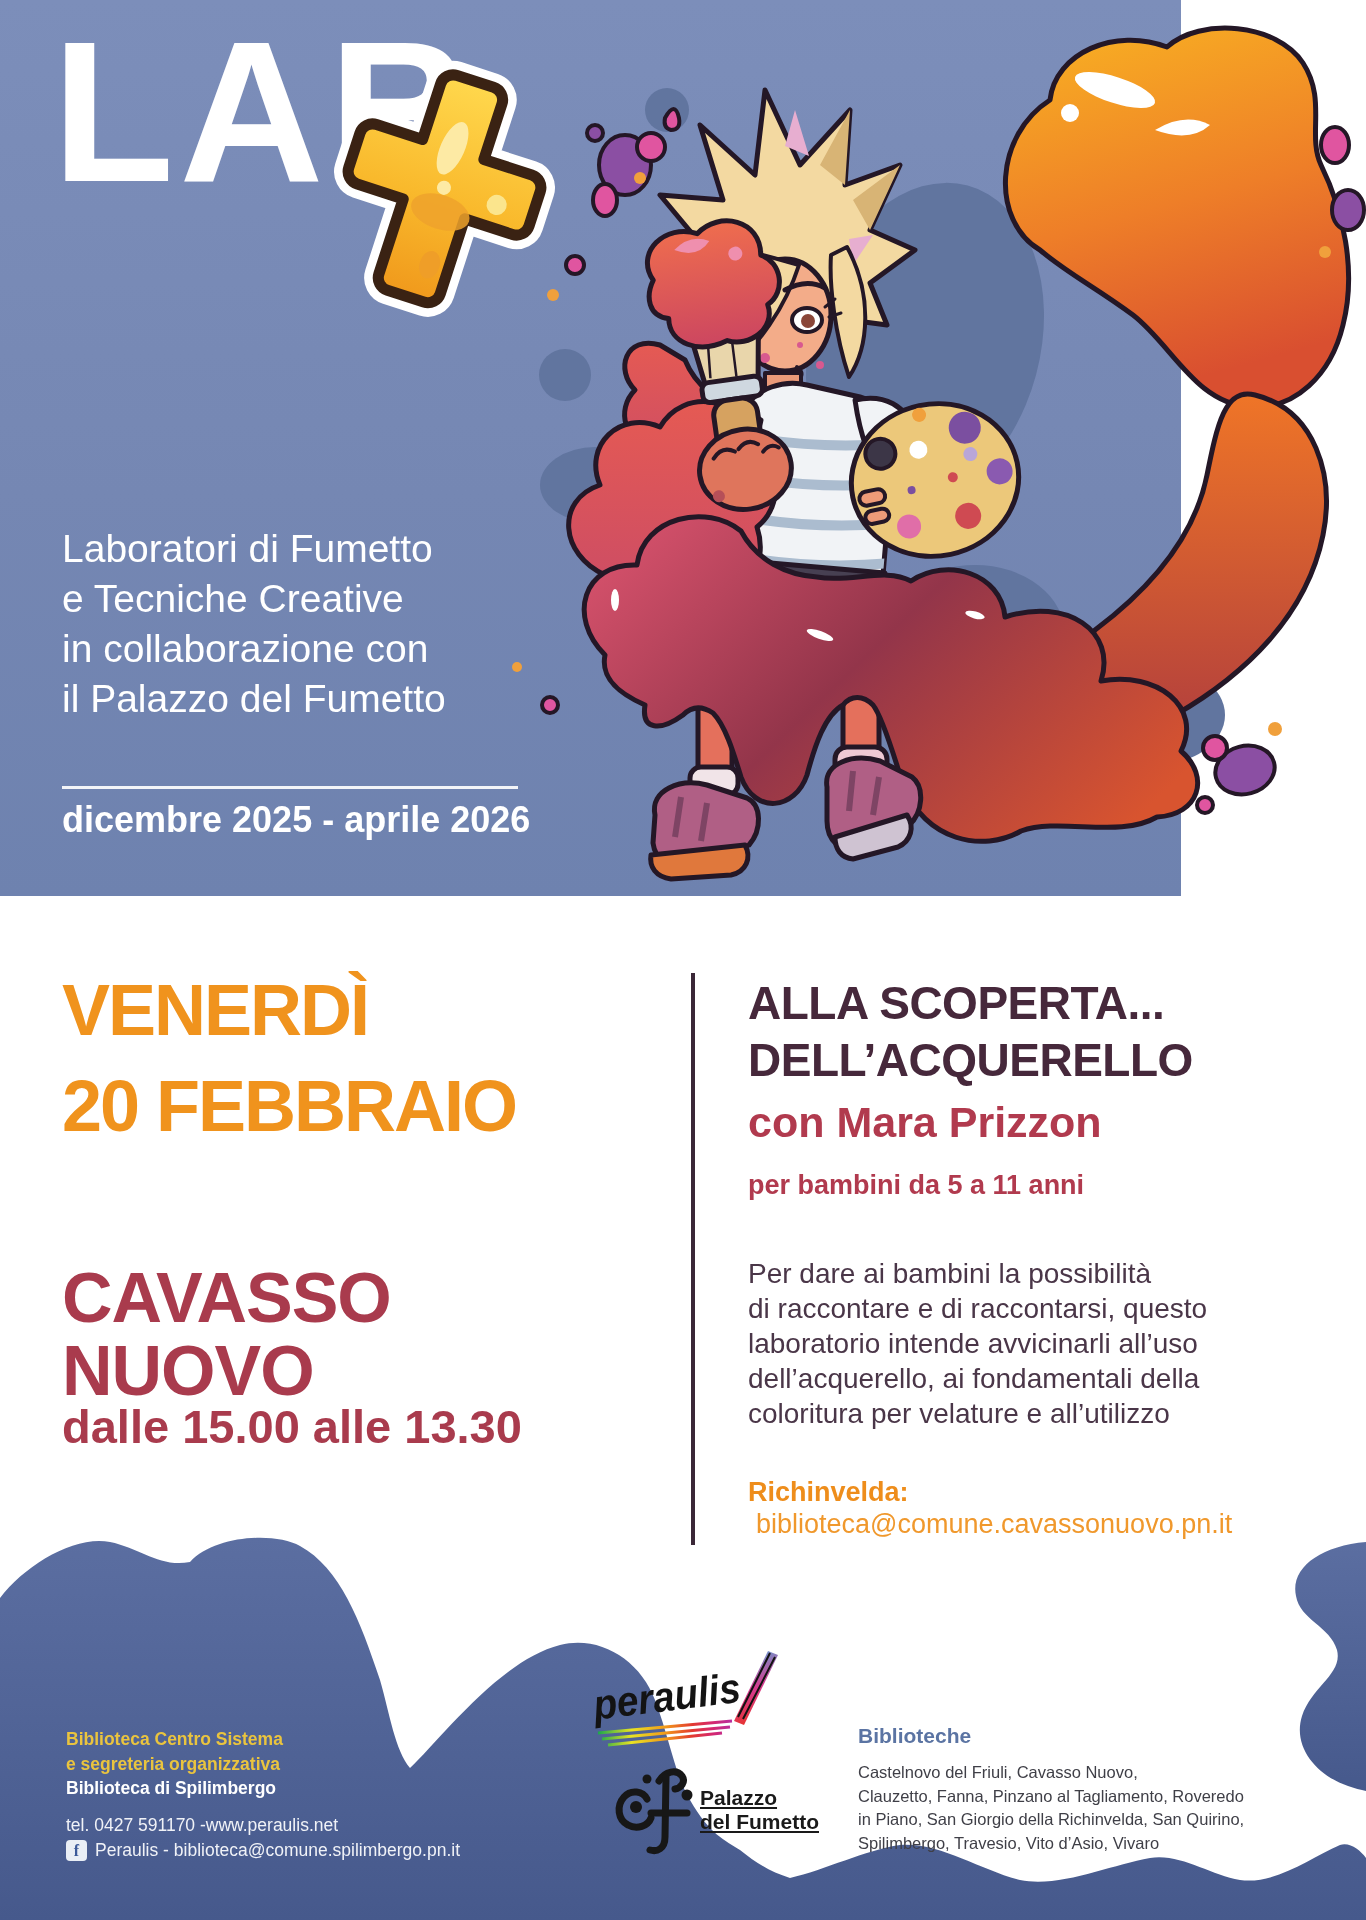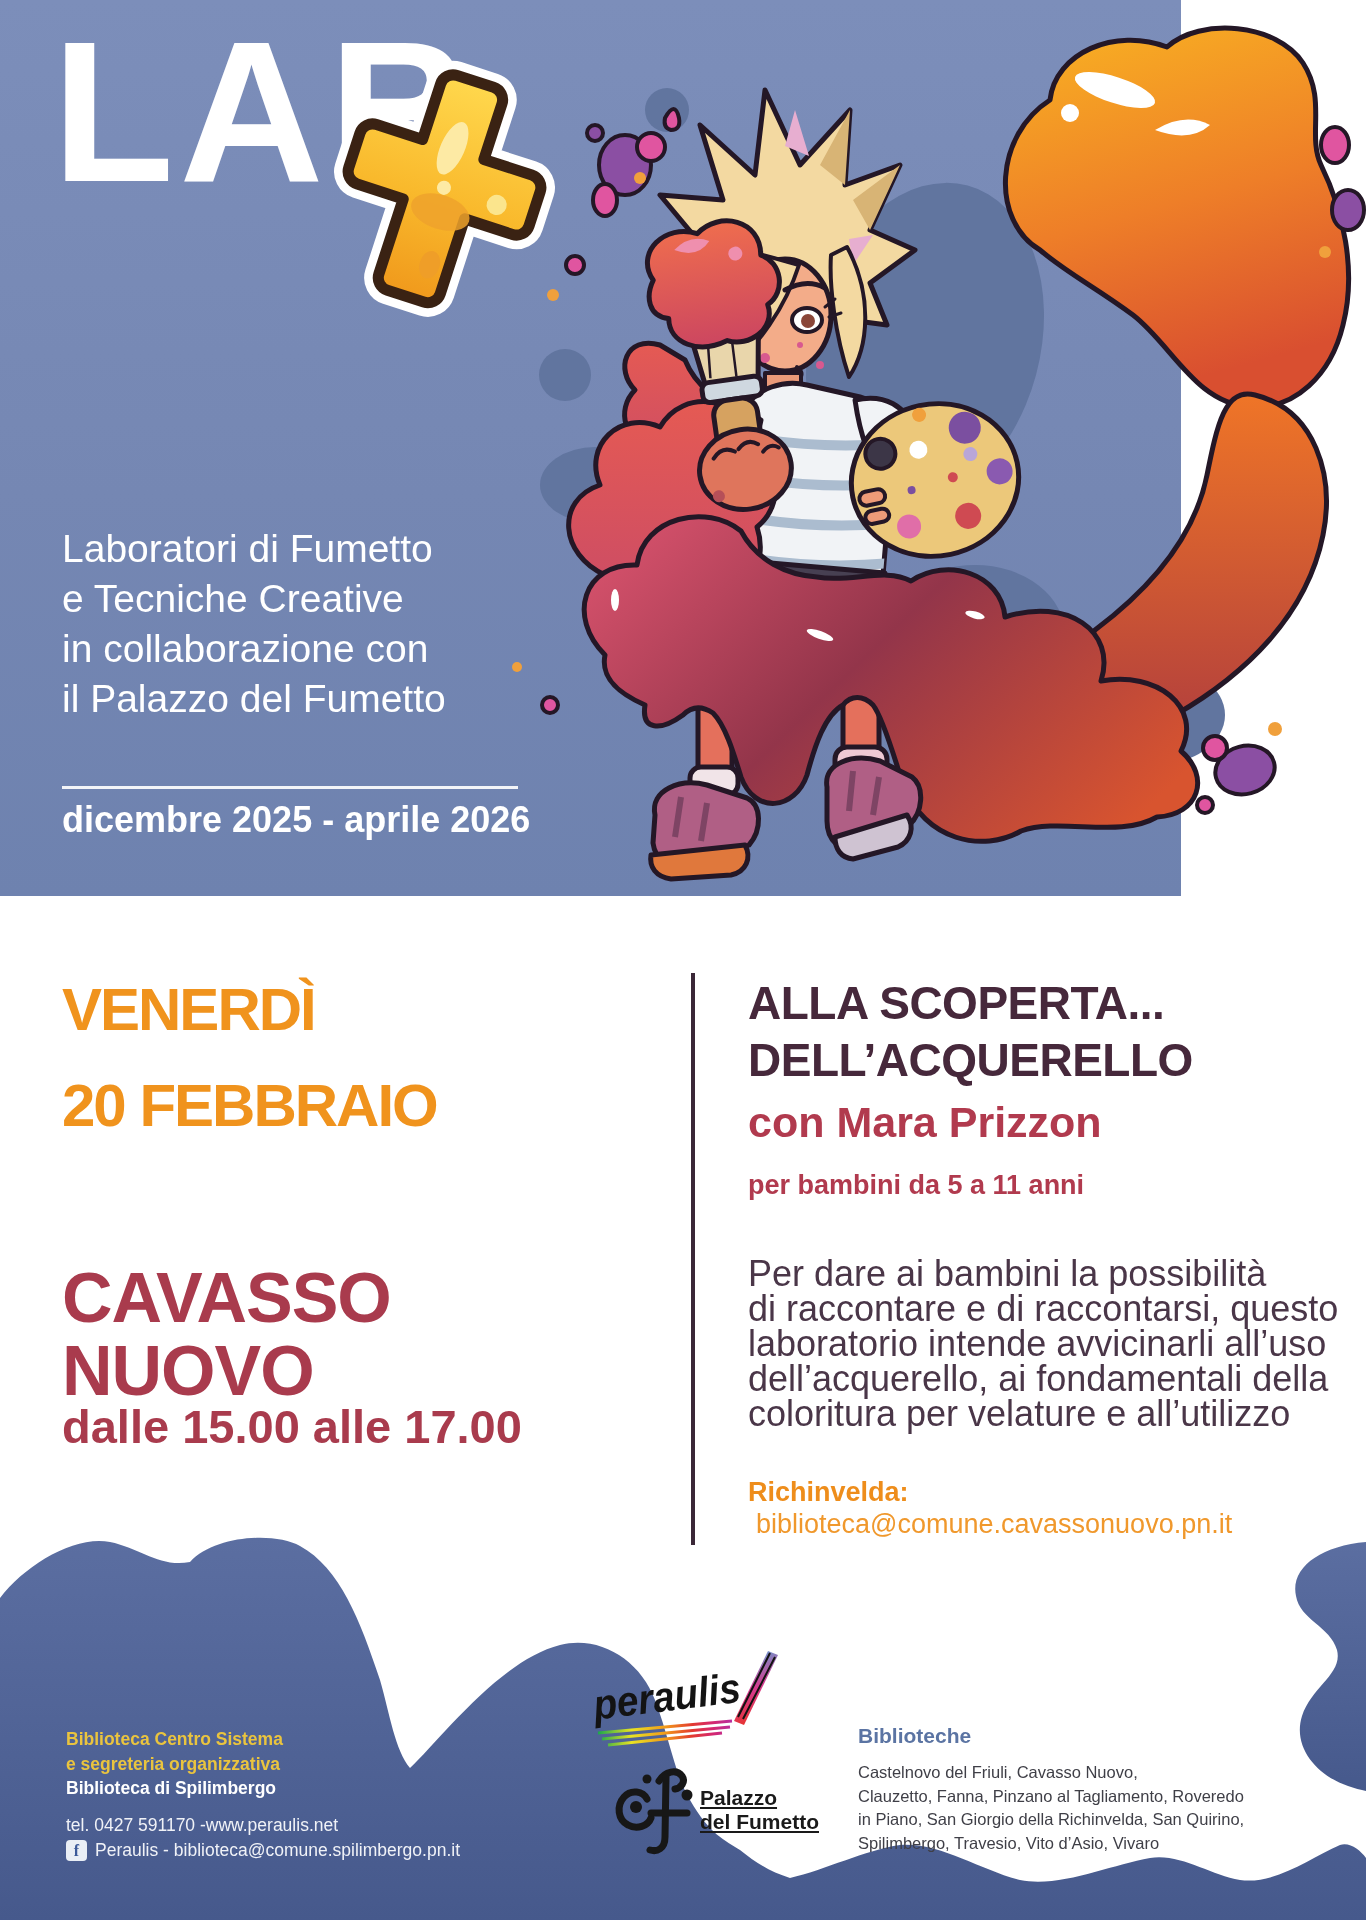--- a/index.html
+++ b/index.html
@@ -13,34 +13,34 @@
     background:linear-gradient(180deg,#7c8eba 0%,#7587b3 55%,#6e82af 100%);}
   .lab-word{position:absolute;left:52px;top:12px;font-size:200px;line-height:1;
     font-weight:bold;color:#ffffff;letter-spacing:5px;}
   .plus-svg{position:absolute;left:336px;top:58px;width:212px;height:252px;}
   .illus-svg{position:absolute;left:455px;top:15px;width:911px;height:890px;}
   .intro{position:absolute;left:62px;top:524px;font-size:39px;line-height:50px;color:#ffffff;}
   .intro span{display:block;}
   .hero-rule{position:absolute;left:62px;top:786px;width:456px;height:3px;background:#f2f4f8;}
   .date-range{position:absolute;left:62px;top:799px;font-size:36px;font-weight:bold;color:#ffffff;}
   
-  .big-date{position:absolute;left:62px;top:962px;font-size:60px;line-height:96px;
+  .big-date{position:absolute;left:62px;top:962px;font-size:72px;line-height:96px;
     font-weight:bold;color:#f0931d;letter-spacing:-2px;}
   .big-date span{display:block;}
   .location{position:absolute;left:62px;top:1262px;font-size:70px;line-height:73px;
     font-weight:bold;color:#a93b4d;letter-spacing:-1px;}
   .location span{display:block;}
   .time{position:absolute;left:62px;top:1399px;font-size:47px;font-weight:bold;color:#a93b4d;}
   .vdivider{position:absolute;left:691px;top:973px;width:4px;height:572px;background:#3a2737;}
   .ws-title{position:absolute;left:748px;top:975px;font-size:46px;line-height:57px;
     font-weight:bold;color:#46283b;letter-spacing:-0.5px;}
   .ws-title span{display:block;}
   .ws-instructor{position:absolute;left:748px;top:1098px;font-size:43px;font-weight:bold;color:#b13a4e;}
   .ws-audience{position:absolute;left:748px;top:1170px;font-size:27px;font-weight:bold;color:#b13a4e;}
-  .ws-desc{position:absolute;left:748px;top:1256px;font-size:36px;line-height:35px;color:#4a3648;}
+  .ws-desc{position:absolute;left:748px;top:1256px;font-size:28px;line-height:35px;color:#4a3648;}
   .ws-desc span{display:block;}
   .ws-info-label{position:absolute;left:748px;top:1477px;font-size:27px;font-weight:bold;color:#ee8d1b;}
   .ws-info-email{position:absolute;left:748px;top:1509px;font-size:27px;color:#f0982c;margin-left:8px;}
   
   .footer-svg{position:absolute;left:0;top:1540px;width:1366px;height:380px;z-index:1;}
   .footer-text{z-index:2;}
   .org{position:absolute;left:66px;top:1727px;font-size:17.5px;font-weight:bold;line-height:24.5px;z-index:2;}
   .org .y{display:block;color:#eac43e;}
   .org .w{display:block;color:#ffffff;}
   .contact{position:absolute;left:66px;top:1813px;font-size:17.5px;line-height:25px;color:#f0f2f7;z-index:2;}
@@ -258,21 +258,21 @@
   </div>
 
   <div class="big-date">
     <span>VENERDÌ</span>
     <span>20 FEBBRAIO</span>
   </div>
   <div class="location">
     <span>CAVASSO</span>
     <span>NUOVO</span>
   </div>
-  <div class="time">dalle 15.00 alle 17.00</div>
+  <div class="time">dalle 15.00 alle 13.30</div>
 
   <div class="vdivider"></div>
 
   <div class="ws-title">
     <span>ALLA SCOPERTA...</span>
     <span>DELL’ACQUERELLO</span>
   </div>
   <div class="ws-instructor">con Mara Prizzon</div>
   <div class="ws-audience">per bambini da 5 a 11 anni</div>
   <div class="ws-desc">

